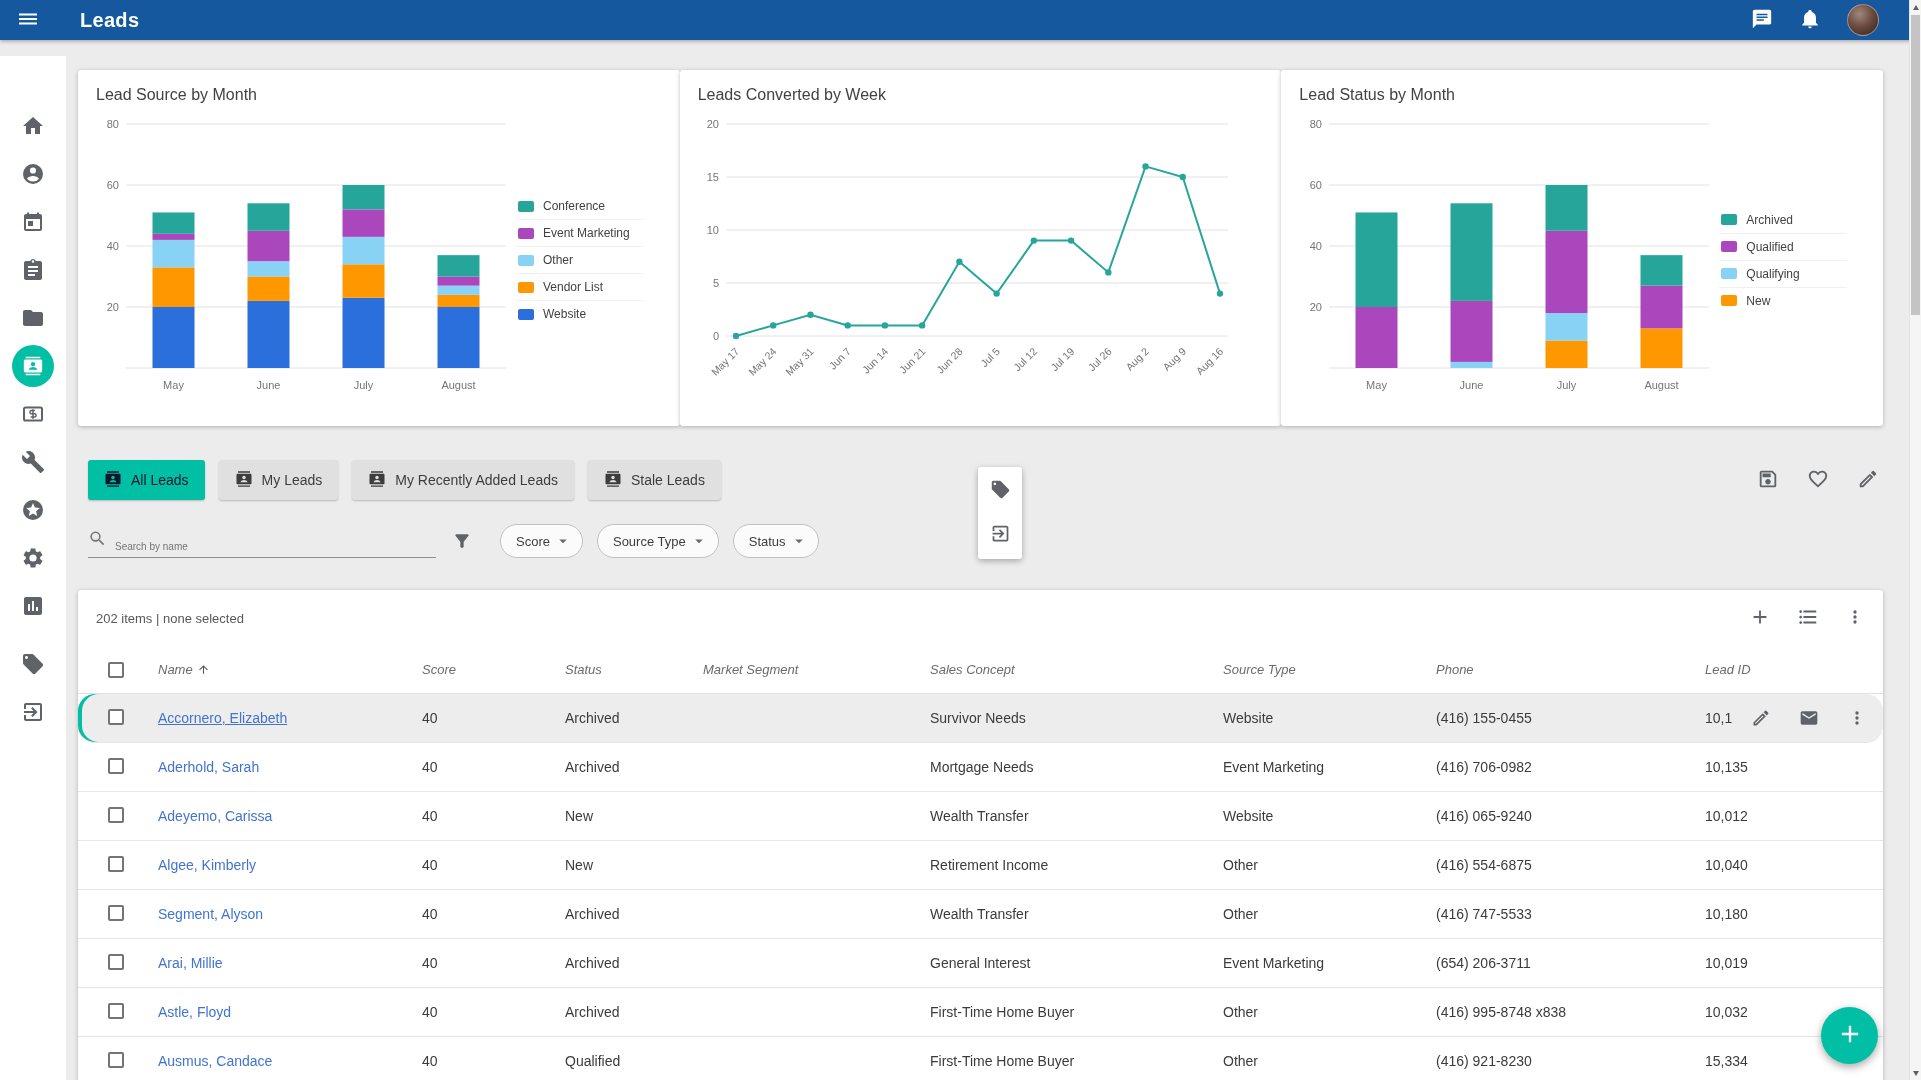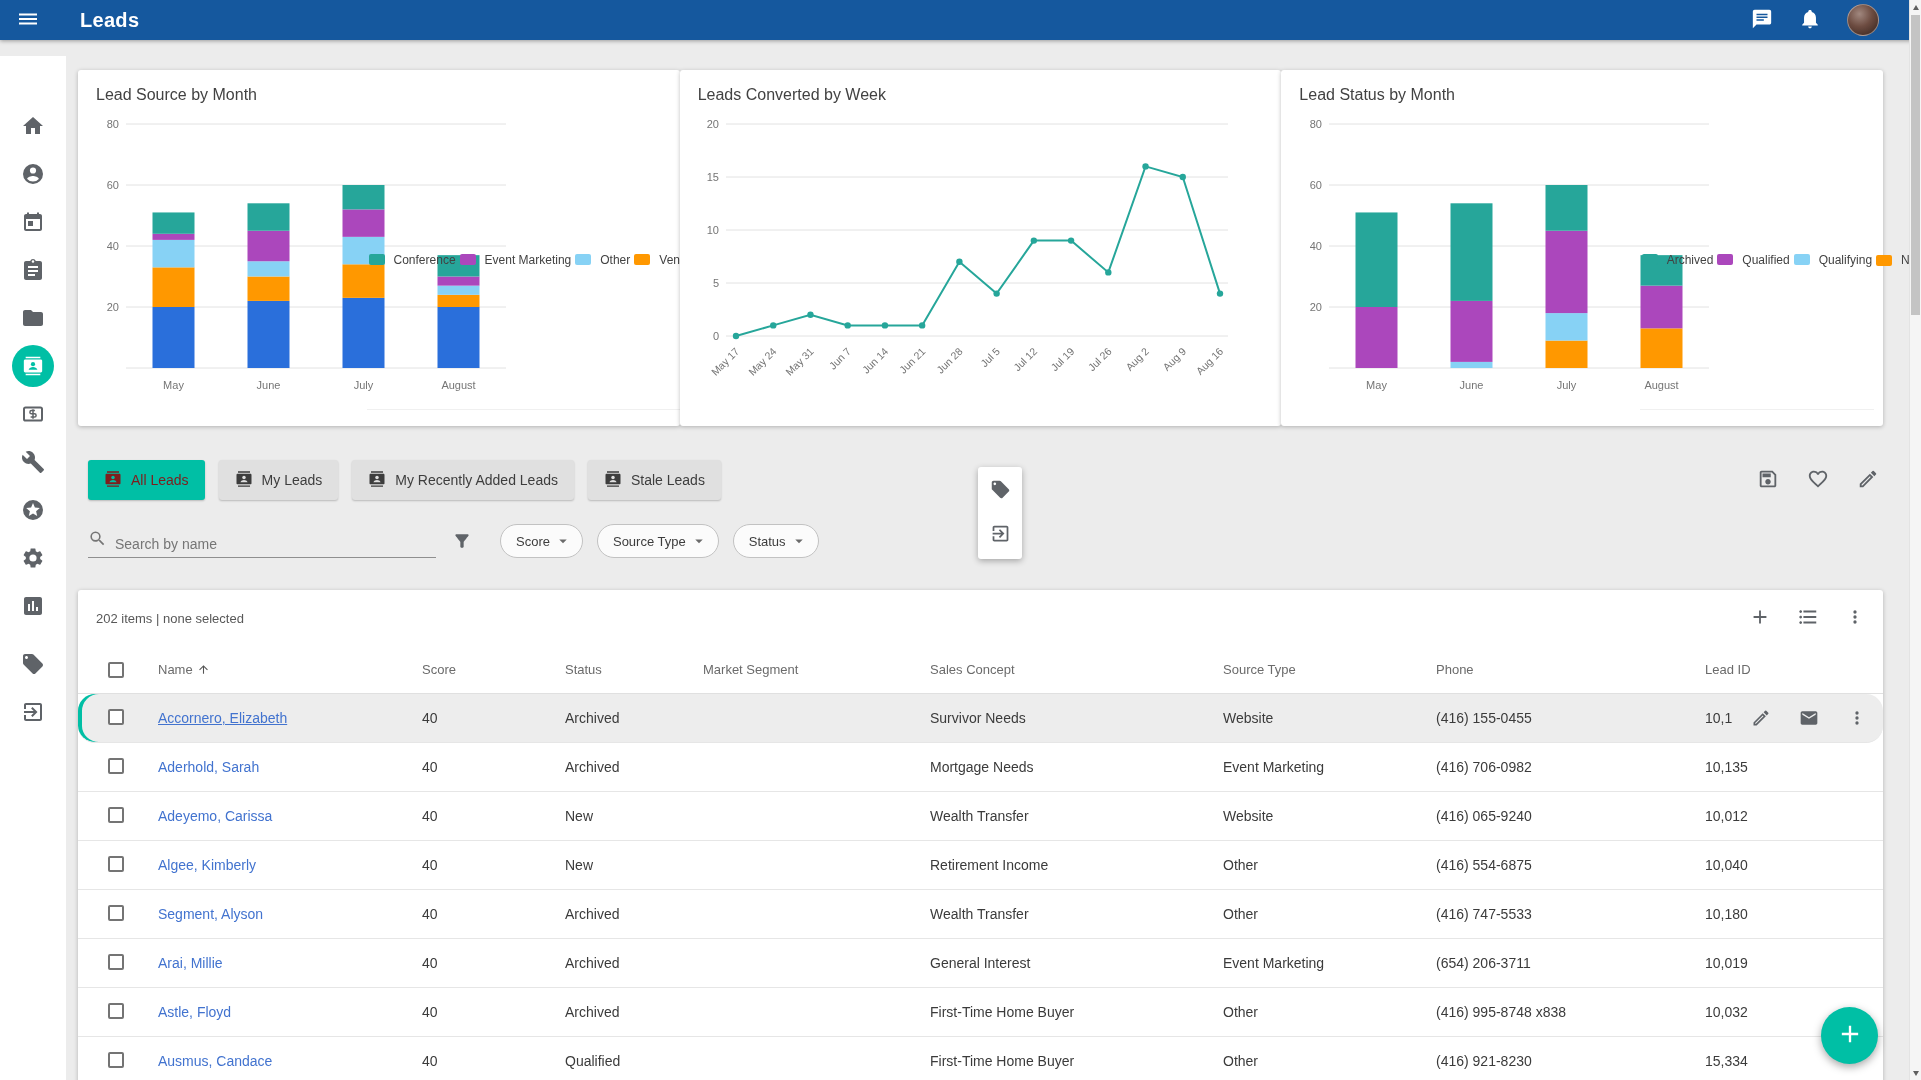--- a/index.html
+++ b/index.html
@@ -41,42 +41,42 @@
   .sb-gap { margin-top:10px; }
   
   .content { position:absolute; left:66px; top:56px; right:0; padding:14px 38px 0 12px; }
   .card { background:#fff; border-radius:3px; box-shadow:0 1px 4px rgba(0,0,0,.25); }
   .charts-row { display:flex; }
   .chart-card { flex:1; height:356px; padding:14px 16px; }
   .chart-title { font-size:16px; color:#424242; margin:2px 0 6px 2px; }
   .chart-body { display:flex; height:300px; align-items:stretch; }
   .chart-svg { flex:none; }
   .chart-svg text { font-family:"Liberation Sans", sans-serif; }
-  .legend { width:130px; display:flex; flex-direction:row; justify-content:center; padding-left:2px; }
+  .legend { width:130px; display:flex; flex-direction:column; justify-content:center; padding-left:2px; }
   .legend-row { display:flex; align-items:center; gap:9px; padding:6px 2px; border-bottom:1px solid #f0f0f0; }
   .legend-row:last-child { border-bottom:none; }
   .swatch { width:16px; height:11px; border-radius:2px; flex:none; }
   .legend-label { font-size:12px; color:#424242; white-space:nowrap; }
   
   .toolbar-zone { margin-top:34px; position:relative; padding-left:10px; }
   .views-row { display:flex; align-items:center; }
   .views { display:flex; gap:14px; }
   .chip {
     height:40px; display:inline-flex; align-items:center; gap:9px; padding:0 16px;
     border-radius:3px; background:#e0e0e0; color:#3d3d3d; font-size:14px; font-weight:500;
     border:none; cursor:pointer; box-shadow:0 1px 2px rgba(0,0,0,.22);
     font-family:inherit;
   }
   .chip svg { --kn:#e0e0e0; }
-  .chip.active { background:var(--accent); color:#7f1d1d; }
+  .chip.active { background:var(--accent); color:#0f172a; }
   .chip.active svg { --kn:var(--accent); }
   .views-icons { margin-left:auto; display:flex; gap:28px; color:var(--icon-gray); align-items:center; margin-right:4px; }
   .search-row { margin-top:20px; display:flex; align-items:center; height:42px; }
   .search-box { display:flex; align-items:flex-end; width:348px; border-bottom:1px solid #8f8f8f; height:34px; gap:8px; color:#757575; padding-bottom:5px; }
-  .search-box input { border:none; outline:none; background:transparent; font-size:14px; flex:1; color:#333; font-family:inherit; }
+  .search-box input { border:none; outline:none; background:transparent; font-size:10px; flex:1; color:#333; font-family:inherit; }
   .search-box input::placeholder { color:#757575; }
   .funnel { margin-left:16px; color:var(--icon-gray); cursor:pointer; display:flex; }
   .dropdowns { display:flex; gap:14px; margin-left:28px; }
   .dd {
     height:34px; border:1px solid #c2c2c2; border-radius:17px; background:#fbfbfb;
     display:inline-flex; align-items:center; gap:4px; padding:0 10px 0 15px;
     font-size:13px; color:#3d3d3d; cursor:pointer; font-family:inherit;
   }
   .dd .caret { color:#6b6b6b; display:flex; }
   .mini-panel {
@@ -89,21 +89,21 @@
   
   .table-card { margin-top:28px; border-radius:3px 3px 0 0; background:#fff; box-shadow:0 1px 4px rgba(0,0,0,.25); }
   .table-summary { height:56px; display:flex; align-items:center; padding:0 18px; font-size:13px; color:#585858; }
   .summary-icons { margin-left:auto; display:flex; gap:26px; color:var(--icon-gray); align-items:center; }
   .thead, .trow {
     display:grid;
     grid-template-columns:64px 264px 143px 138px 227px 293px 213px 269px 1fr;
     align-items:center; padding:0 16px;
   }
   .thead { height:48px; border-bottom:1px solid #e0e0e0; font-size:13px; color:#6b6b6b; }
-  .th { display:flex; align-items:center; gap:4px; cursor:pointer; white-space:nowrap; overflow:hidden; }
+  .th { display:flex; align-items:center; gap:4px; cursor:pointer; white-space:nowrap; overflow:hidden;font-style:italic; }
   .sort { color:#555; display:flex; }
   .trow { height:49px; border-bottom:1px solid #e6e6e6; font-size:14px; color:#3b3b3b; position:relative; cursor:pointer; background:#fff; }
   .trow.hl { background:#ededed; box-shadow:inset 4px 0 0 var(--accent);border-radius:17px; }
   .td { white-space:nowrap; overflow:hidden; }
   .name-link { color:var(--link); text-decoration:none; }
   .trow.hl .name-link { text-decoration:underline; }
   .checkbox { width:16px; height:16px; border:2px solid #747474; border-radius:2px; display:inline-block; background:#fff; cursor:pointer; margin-left:14px; }
   .row-actions { position:absolute; right:16px; top:0; bottom:0; display:flex; gap:28px; align-items:center; color:var(--icon-gray); }
   .ricon { display:flex; cursor:pointer; }
   

